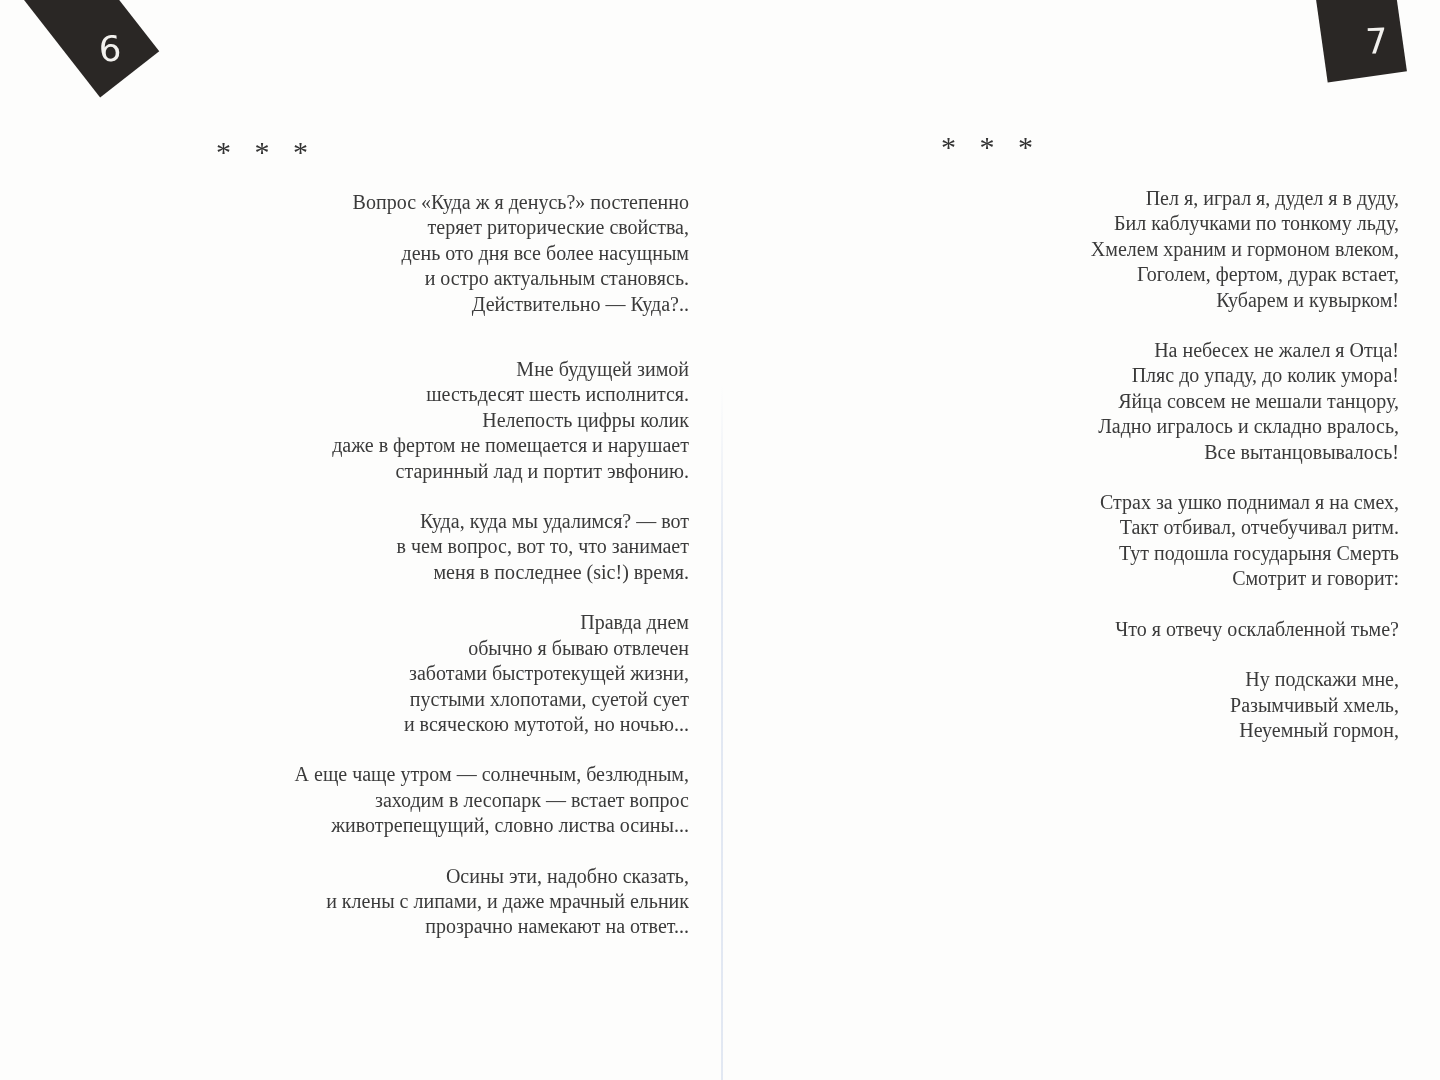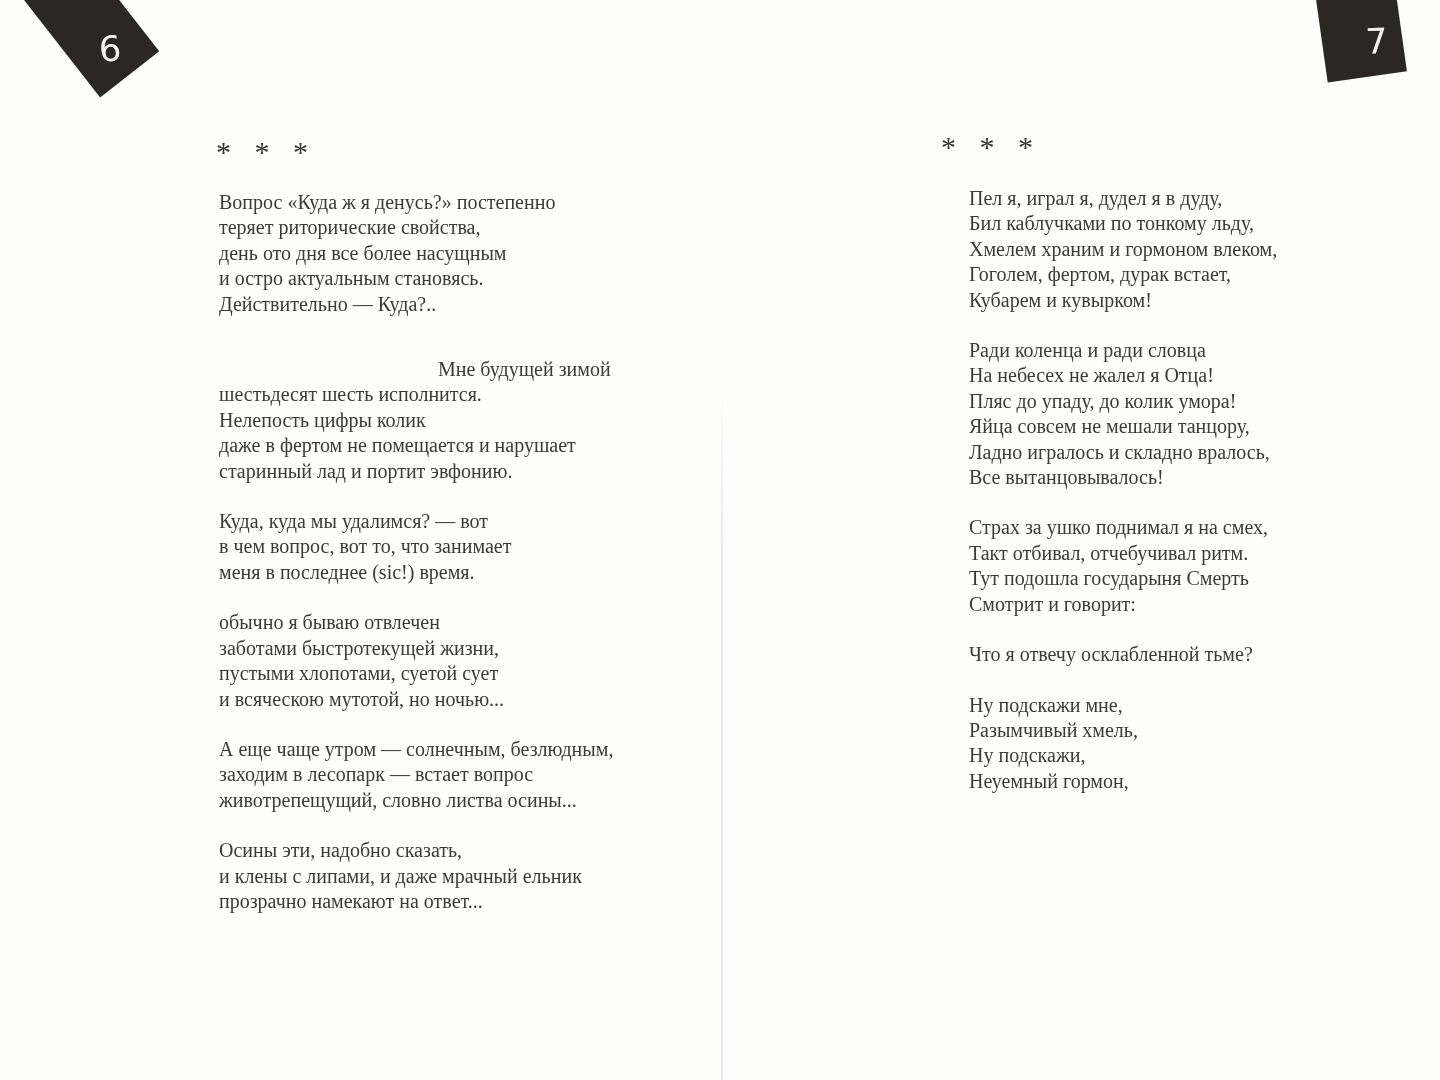--- a/index.html
+++ b/index.html
@@ -81,21 +81,21 @@
   .ornament-right { left: 941px; top: 132px; }
   
   .poem {
     position: absolute;
     font-size: 20px;
     line-height: 25.4px;
     white-space: nowrap;
   }
   .poem-left  { left: 219px; top: 190px; width: 470px; }
   .poem-right { left: 969px; top: 186px; width: 430px; }
-  .stanza { margin: 0 0 25px 0; }
+  .stanza { margin: 0 0 25px 0; text-align: right; }
   .stanza:last-child { margin-bottom: 0; }
   .line { min-height: 25.4px; }
 </style>
 </head>
 <body>
 
 <div class="scene">
 
   <div class="tab tab-left">
     <span class="page-num">6</span>
@@ -125,20 +125,21 @@
         <div class="line">Нелепость цифры колик</div>
         <div class="line">даже в фертом не помещается и нарушает</div>
         <div class="line">старинный лад и портит эвфонию.</div>
       </div>
       <div class="stanza">
         <div class="line">Куда, куда мы удалимся? — вот</div>
         <div class="line">в чем вопрос, вот то, что занимает</div>
         <div class="line">меня в последнее (sic!) время.</div>
       </div>
       <div class="stanza">
+        <div class="line" style="padding-left: 268px;">Правда днем</div>
         <div class="line">обычно я бываю отвлечен</div>
         <div class="line">заботами быстротекущей жизни,</div>
         <div class="line">пустыми хлопотами, суетой сует</div>
         <div class="line">и всяческою мутотой, но ночью...</div>
       </div>
       <div class="stanza">
         <div class="line">А еще чаще утром — солнечным, безлюдным,</div>
         <div class="line">заходим в лесопарк — встает вопрос</div>
         <div class="line">животрепещущий, словно листва осины...</div>
       </div>
@@ -151,37 +152,35 @@
 
   <div class="poem poem-right">
       <div class="stanza">
         <div class="line">Пел я, играл я, дудел я в дуду,</div>
         <div class="line">Бил каблучками по тонкому льду,</div>
         <div class="line">Хмелем храним и гормоном влеком,</div>
         <div class="line">Гоголем, фертом, дурак встает,</div>
         <div class="line">Кубарем и кувырком!</div>
       </div>
       <div class="stanza">
-        <div class="line">Ради коленца и ради словца</div>
         <div class="line">На небесех не жалел я Отца!</div>
         <div class="line">Пляс до упаду, до колик умора!</div>
         <div class="line">Яйца совсем не мешали танцору,</div>
         <div class="line">Ладно игралось и складно вралось,</div>
         <div class="line">Все вытанцовывалось!</div>
       </div>
       <div class="stanza">
         <div class="line">Страх за ушко поднимал я на смех,</div>
         <div class="line">Такт отбивал, отчебучивал ритм.</div>
         <div class="line">Тут подошла государыня Смерть</div>
         <div class="line">Смотрит и говорит:</div>
       </div>
       <div class="stanza">
         <div class="line">Что я отвечу осклабленной тьме?</div>
       </div>
       <div class="stanza">
         <div class="line">Ну подскажи мне,</div>
         <div class="line">Разымчивый хмель,</div>
-        <div class="line">Ну подскажи,</div>
         <div class="line">Неуемный гормон,</div>
       </div>
     </div>
 
 </div>
 
 </body></html>

